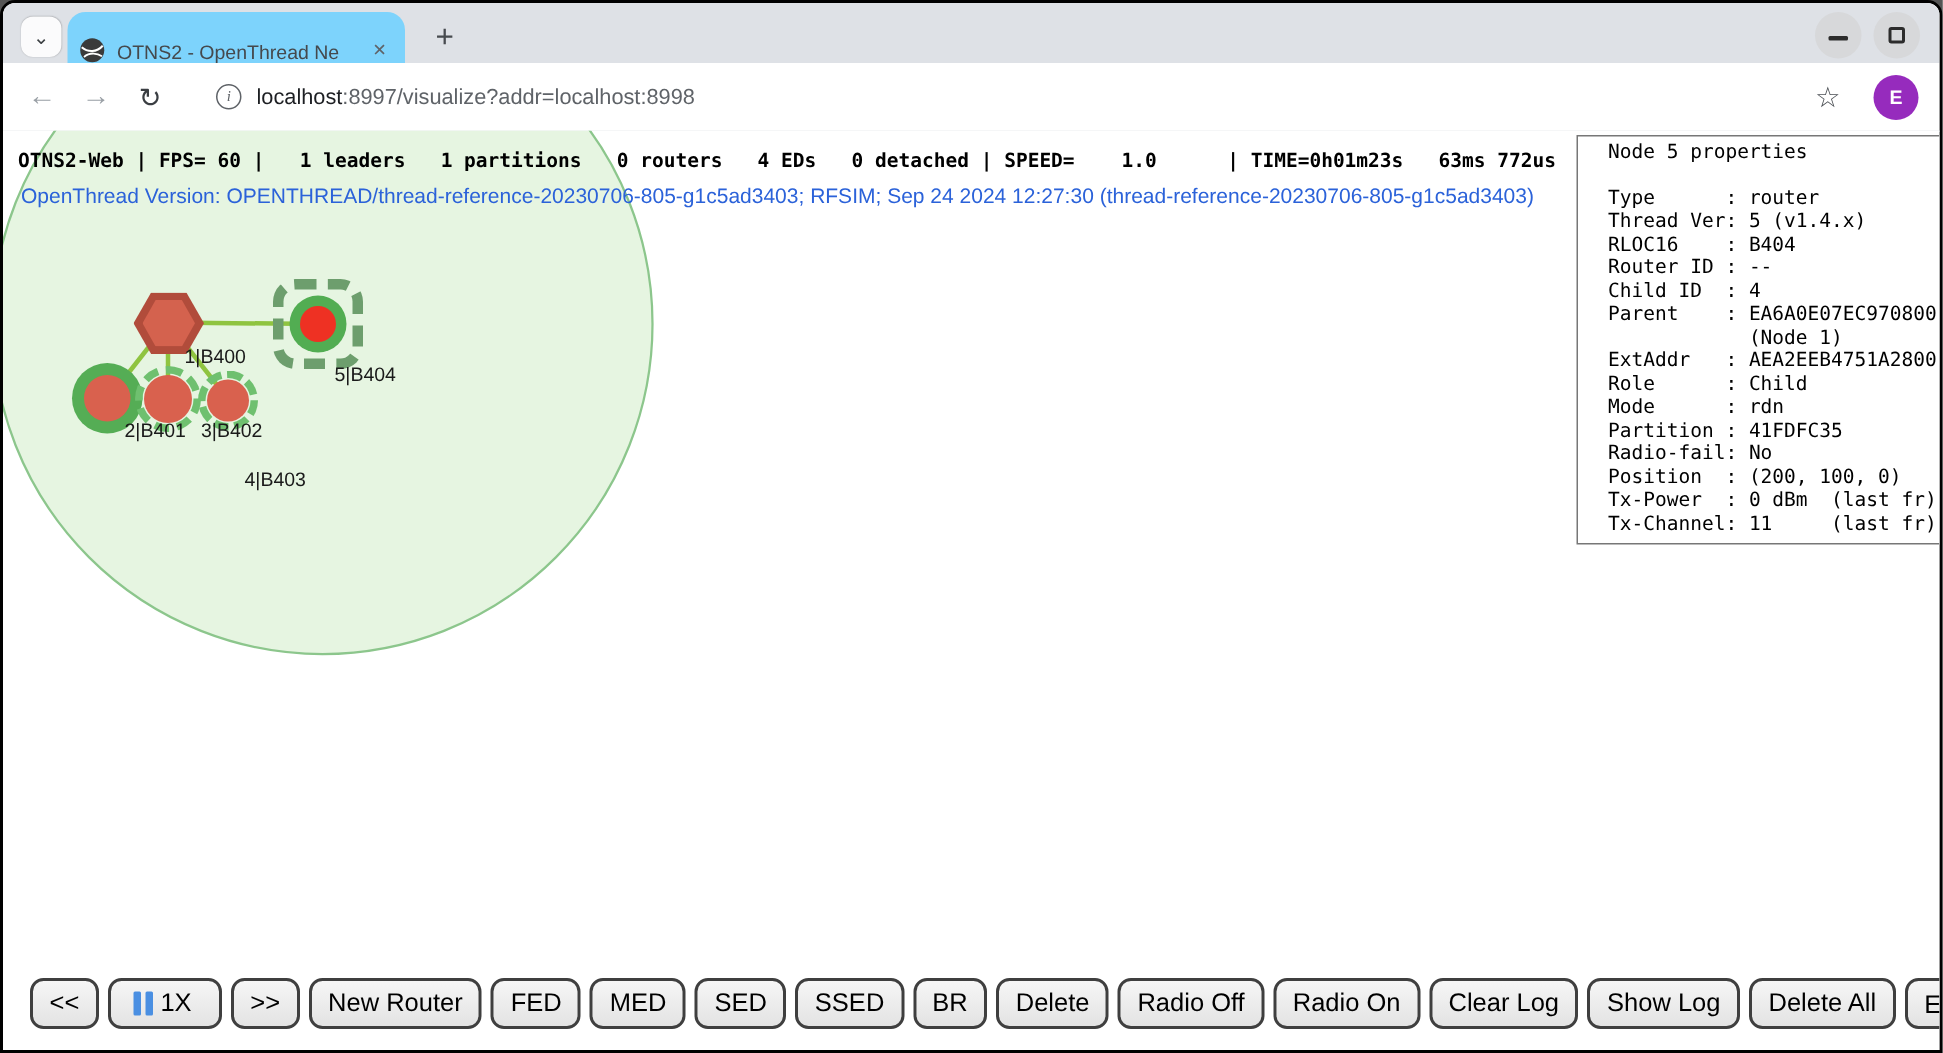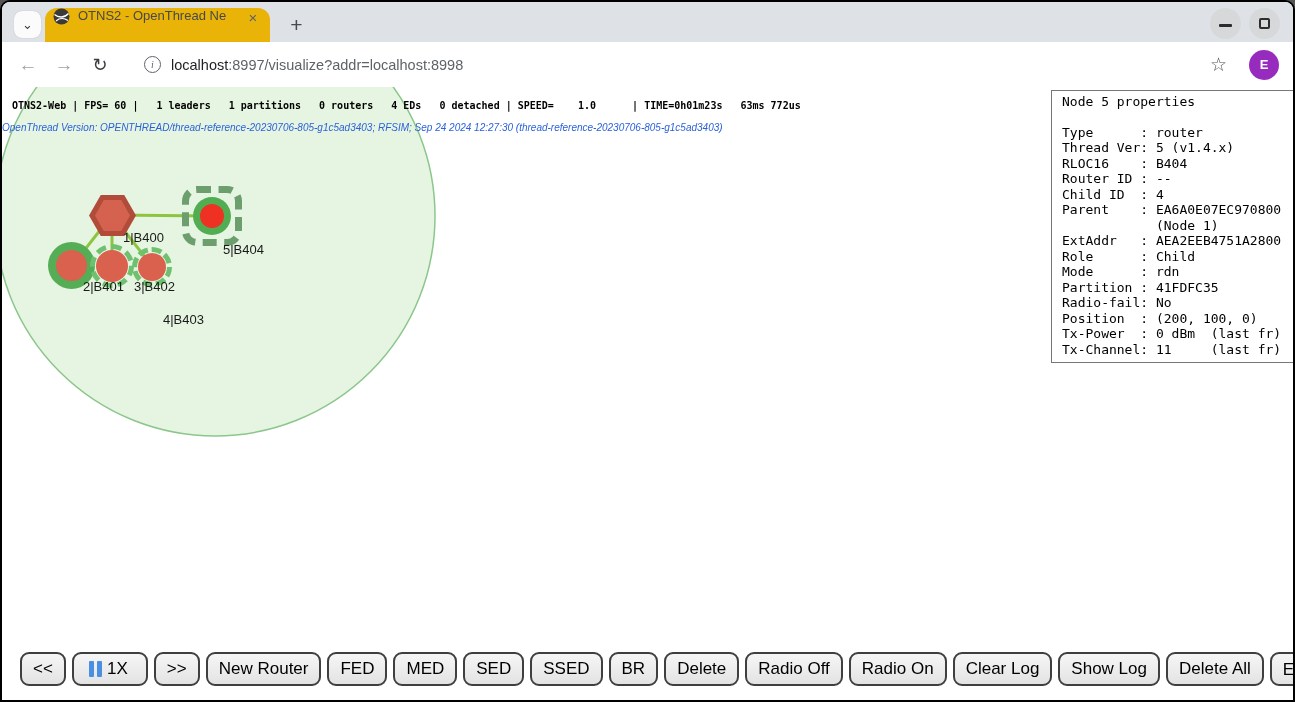--- a/index.html
+++ b/index.html
@@ -4,22 +4,22 @@
 <style>
   html,body{margin:0;padding:0;background:#555;font-family:"Liberation Sans",sans-serif;}
   .window{position:relative;width:1295px;height:702px;box-sizing:border-box;
           border:2px solid #000;border-radius:10px 10px 0 0;background:#fff;overflow:hidden;}
 
   
   .tabstrip{position:absolute;left:0;top:0;width:1291px;height:40px;background:#dee1e6;}
   .tabsearch{position:absolute;left:12px;top:9px;width:27px;height:27px;border-radius:8px;
              background:#fbfbfc;display:flex;align-items:center;justify-content:center;
              color:#3c4043;font-size:13px;box-shadow:0 0 1px rgba(0,0,0,.25);}
-  .tab{position:absolute;left:43px;top:6px;width:225px;height:34px;background:#eab308;
-       border-radius:12px 12px 0 0;display:flex;align-items:flex-start;padding:0 8px;box-sizing:border-box;}
+  .tab{position:absolute;left:43px;top:6px;width:225px;height:34px;background:#7dd3fc;
+       border-radius:12px 12px 0 0;display:flex;align-items:flex-end;padding:0 8px;box-sizing:border-box;}
   .tab-title{flex:1;font-size:13px;color:#45494d;white-space:nowrap;overflow:hidden;margin-left:8px;}
   .tab-close{width:18px;height:18px;border-radius:50%;display:flex;align-items:center;justify-content:center;
              font-size:15px;color:#5f6368;}
   .newtab{position:absolute;left:281px;top:9px;width:27px;height:27px;display:flex;align-items:center;
           justify-content:center;font-size:21px;color:#474b4f;}
   .winctl{position:absolute;top:6px;width:31px;height:31px;border-radius:50%;background:#d7d8da;
           display:flex;align-items:center;justify-content:center;}
   .winctl.min{left:1208px;}
   .winctl.max{left:1247px;}
   .glyph-dash{width:13px;height:2.5px;background:#2c2c2c;border-radius:1px;margin-top:4px;}
@@ -38,23 +38,23 @@
   .url .rest{color:#5f6368;}
   .nav-right{margin-left:auto;display:flex;align-items:center;}
   .star{font-size:19px;color:#4d5156;margin-right:22px;}
   .avatar{width:30px;height:30px;border-radius:50%;background:#962bbd;color:#fff;font-size:13px;
           font-weight:bold;display:flex;align-items:center;justify-content:center;margin-right:14px;}
 
   
   .canvas{position:absolute;left:0;top:85px;width:1291px;height:613px;background:#fff;overflow:hidden;}
   .net-svg{position:absolute;left:0;top:0;z-index:1;}
   .statusline{position:absolute;left:10px;top:13px;z-index:2;margin:0;
-              font-family:"DejaVu Sans Mono",monospace;font-size:10px;font-weight:700;color:#000;white-space:pre;}
-  .versionline{position:absolute;left:0;top:35px;z-index:2;font-family:"Liberation Sans",sans-serif;
-               font-size:10px;color:#2b62d9;white-space:nowrap;font-style:italic;}
+              font-family:"DejaVu Sans Mono",monospace;font-size:13px;font-weight:700;color:#000;white-space:pre;}
+  .versionline{position:absolute;left:12px;top:35px;z-index:2;font-family:"Liberation Sans",sans-serif;
+               font-size:14px;color:#2b62d9;white-space:nowrap;}
 
   .node-layer{position:absolute;left:0;top:0;width:100%;height:100%;z-index:3;}
   .hex-outer{position:absolute;left:87px;top:108px;width:47px;height:41px;background:#b14c3b;
              clip-path:polygon(0 50%,25% 0,75% 0,100% 50%,75% 100%,25% 100%);}
   .hex-inner{position:absolute;left:6px;top:5px;width:35px;height:31px;background:#d4624e;
              clip-path:polygon(0 50%,25% 0,75% 0,100% 50%,75% 100%,25% 100%);}
   .sel-box{position:absolute;left:180px;top:99px;width:60px;height:60px;box-sizing:border-box;
            border:7px dashed #6d9e6d;border-radius:15px;}
   .ring{position:absolute;border-radius:50%;box-sizing:border-box;}
   .ring.solid5{left:191px;top:110px;width:38px;height:38px;background:#52ad52;}
@@ -62,21 +62,21 @@
   .ring.solid2{left:46px;top:155px;width:47px;height:47px;background:#55ad55;}
   .red2{position:absolute;left:54px;top:163px;width:31px;height:31px;border-radius:50%;background:#d9614e;}
   .ring.dash3{left:88px;top:157px;width:44px;height:44px;border:5px dashed #6fc06f;}
   .red3{position:absolute;left:94px;top:163px;width:32px;height:32px;border-radius:50%;background:#d9614e;}
   .ring.dash4{left:130px;top:160px;width:40px;height:40px;border:5px dashed #6fc06f;}
   .red4{position:absolute;left:136px;top:166px;width:28px;height:28px;border-radius:50%;background:#d9614e;}
   .nlabel{position:absolute;z-index:4;font-size:13px;color:#1a1a1a;white-space:nowrap;}
 
   
   .props{position:absolute;left:1049px;top:3px;width:244px;height:273px;box-sizing:border-box;
-         border:1px solid #777;background:#fff;padding:3px 10px;z-index:5;}
+         border:1px solid #777;background:#fff;padding:3px 20px;z-index:5;}
   .props pre{margin:0;font-family:"DejaVu Sans Mono",monospace;font-size:13px;line-height:15.5px;color:#000;}
   .props .pbody{margin-top:15px;}
 
   
   .toolbar{position:absolute;left:18px;top:565px;height:34px;display:flex;gap:6px;z-index:6;}
   .tbtn{height:34px;box-sizing:border-box;border:2px solid #3f3f3f;border-radius:9px;
         background:linear-gradient(180deg,#f6f6f6,#e3e3e3);color:#000;
         font-family:"Liberation Sans",sans-serif;font-size:17px;
         display:flex;align-items:center;padding:0 11px;white-space:nowrap;}
   .tbtn.speed{width:76px;justify-content:center;padding-left:8px;}

